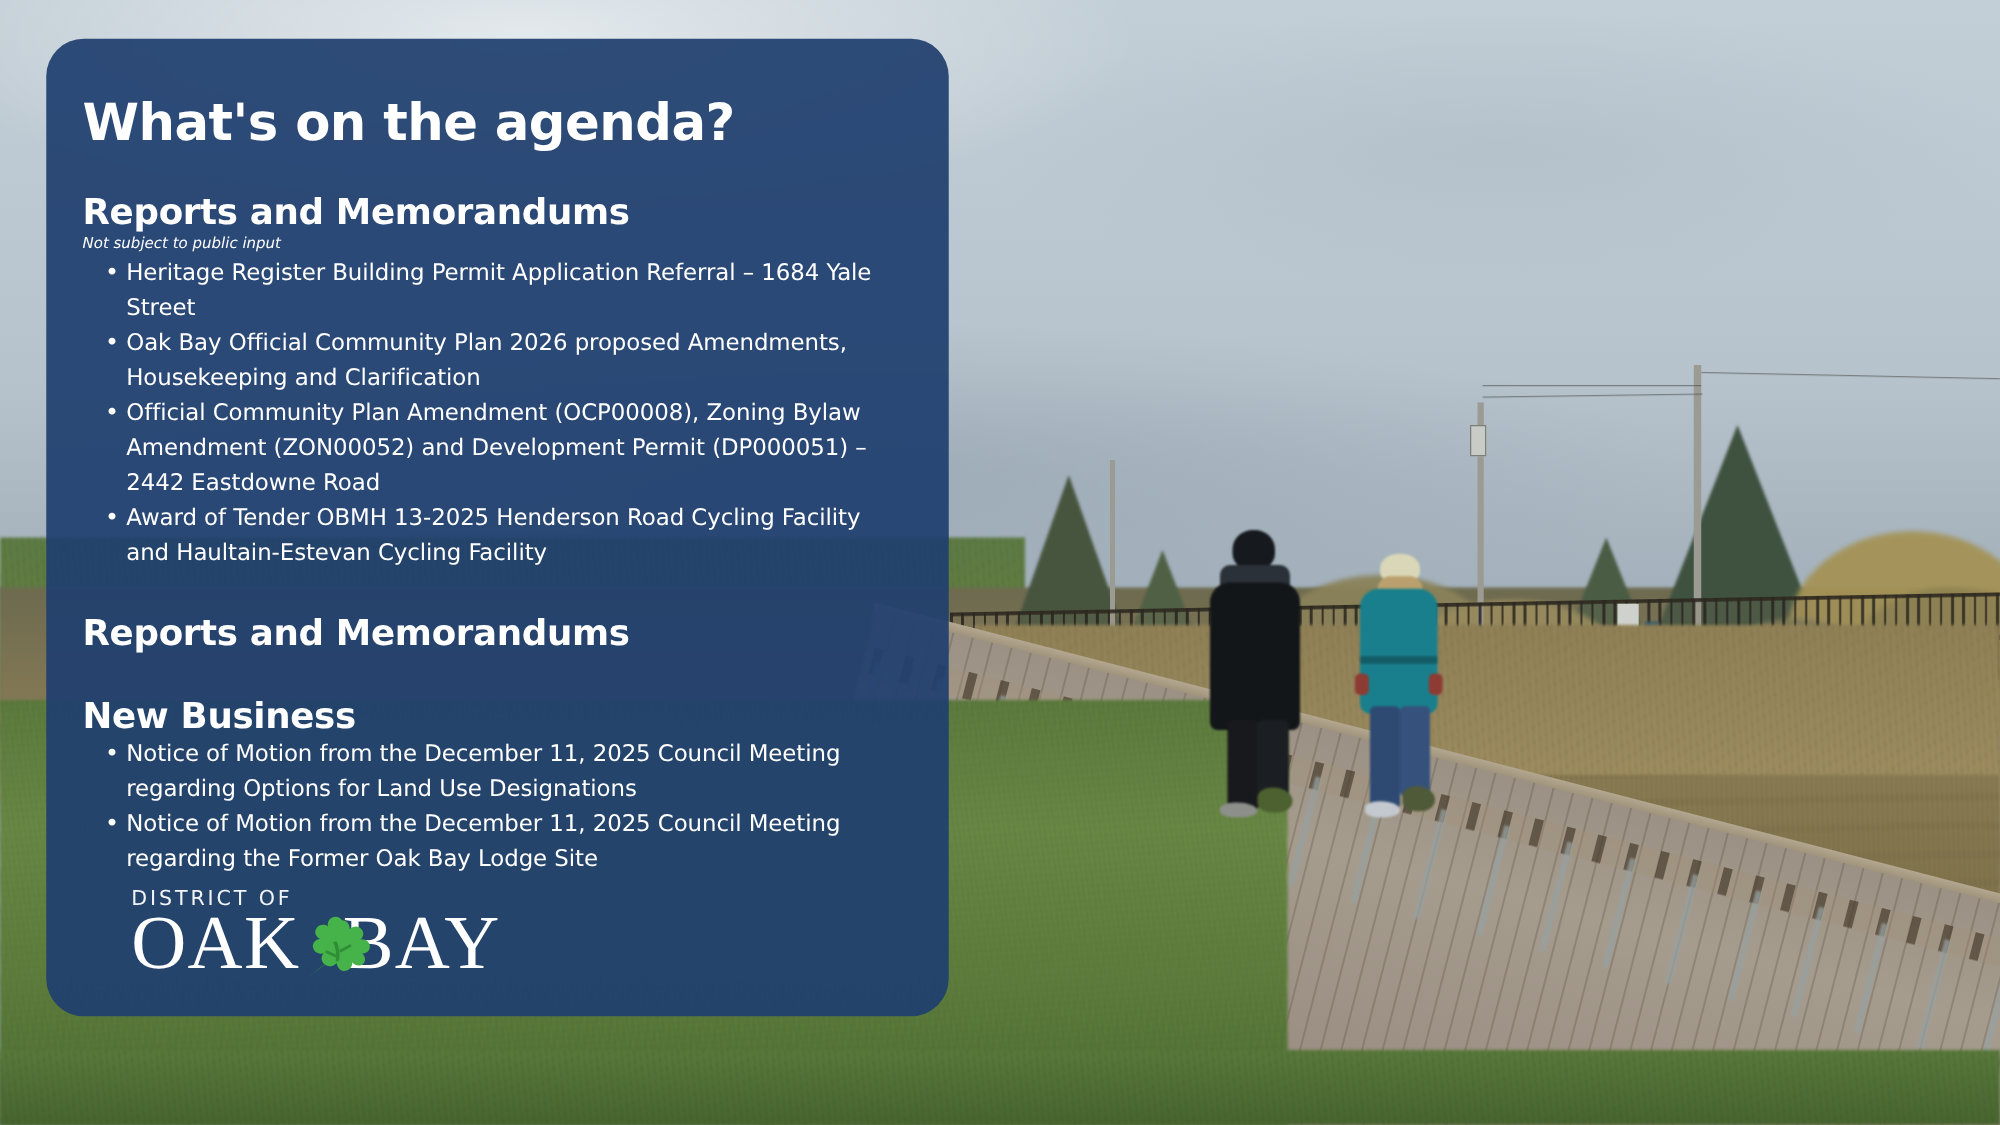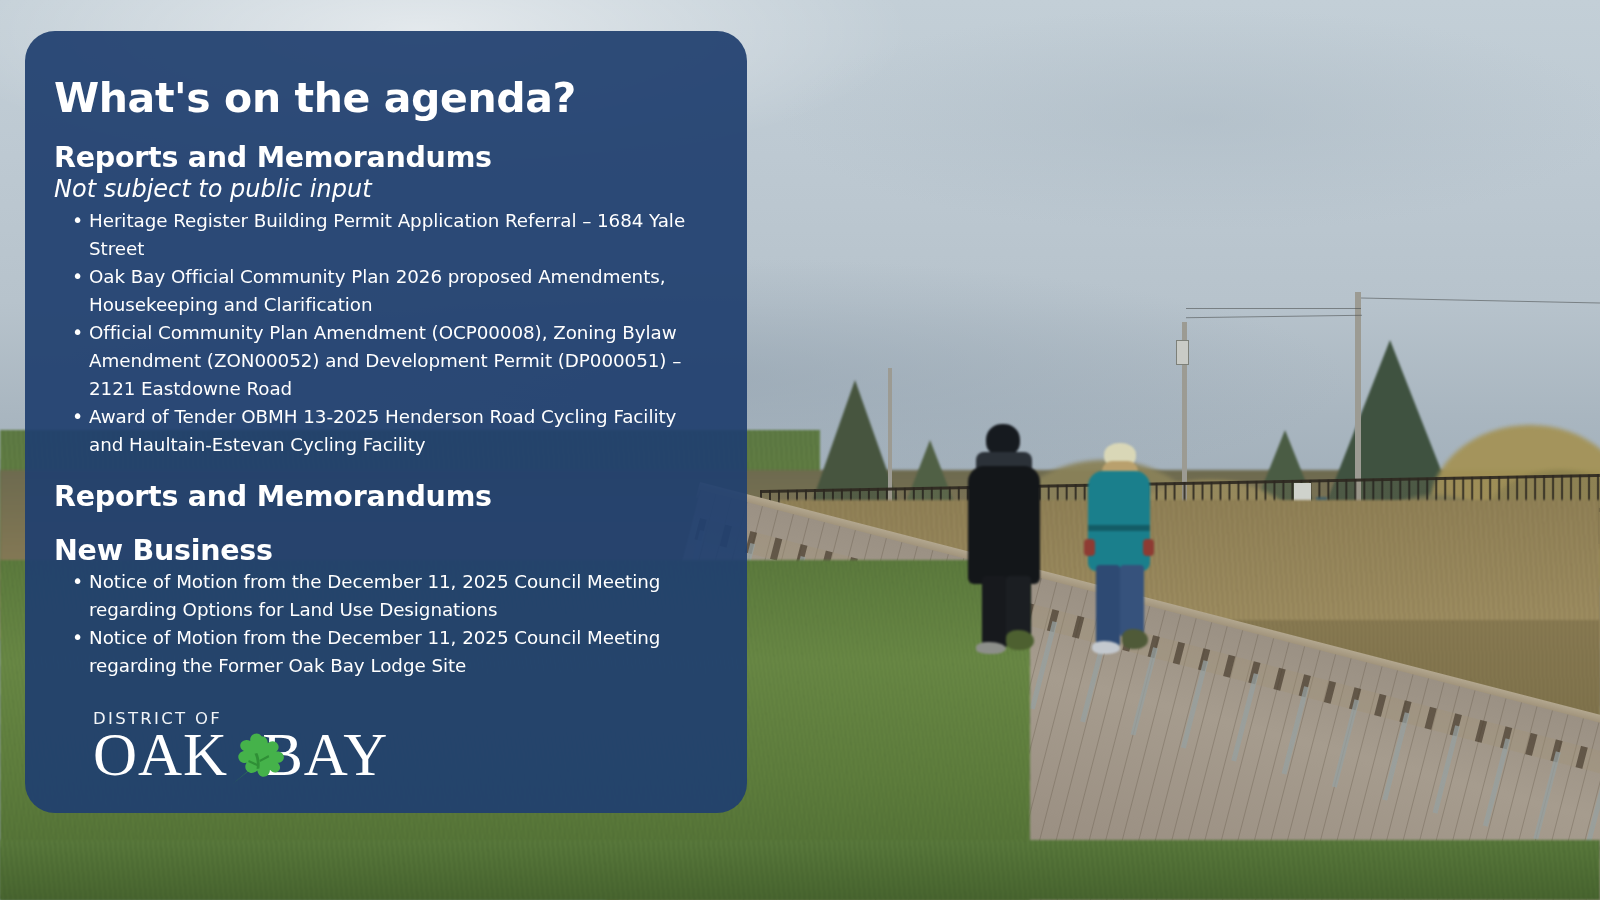--- a/index.html
+++ b/index.html
@@ -152,46 +152,46 @@
   
   .person { position:absolute; }
   .p-head { position:absolute; border-radius:48% 48% 42% 42%; }
   .p-body { position:absolute; }
   .p-leg  { position:absolute; }
   .p-shoe { position:absolute; border-radius:40% 55% 45% 40%; }
   .blurp { filter:blur(.8px); }
 
   
   .panel {
-    position:absolute; left:25px; top:31px; width:722px; height:782px;
+    position:absolute; left:37px; top:31px; width:722px; height:782px;
     background:rgba(32,64,111,.93);
     border-radius:30px;
     padding:30px 0 0 0;
     color:#ffffff;
     overflow:hidden;
   }
   .panel-inner { padding:0 26px 0 29px; }
 
   .title {
     font-size:41px; font-weight:bold; letter-spacing:-.4px;
     line-height:1.06; margin-top:16px;
     font-family:"DejaVu Sans", sans-serif;
   }
   .subtitle {
     font-size:26.5px; font-weight:400; line-height:1.12;
     margin-top:6px; margin-left:3px; letter-spacing:-.2px;
     font-family:"DejaVu Sans", sans-serif;
   }
   .sec-head {
-    font-size:28.5px; font-weight:bold; margin-top:21px; margin-bottom:1px;
+    font-size:28.5px; font-weight:bold; margin-top:33px; margin-bottom:1px;
     letter-spacing:-.25px;
     font-family:"DejaVu Sans", sans-serif;
   }
   .sec-note {
-    font-size:24px; font-style:italic; font-weight:400; margin-bottom:4px;
+    font-size:12px; font-style:italic; font-weight:400; margin-bottom:4px;
     font-family:"DejaVu Sans", sans-serif;
   }
   ul.agenda { list-style:none; margin:0 16px 0 0; padding:0; }
   ul.agenda li {
     position:relative; font-size:18.3px; line-height:1.53;
     padding-left:35px; margin:0;
     font-family:"DejaVu Sans", sans-serif; font-weight:400;
     letter-spacing:-.05px;
   }
   ul.agenda li::before {
@@ -306,21 +306,21 @@
   <div class="panel-inner">
 
     <div class="title">What's on the agenda?</div>
 
 
     <div class="sec-head">Reports and Memorandums</div>
     <div class="sec-note">Not subject to public input</div>
     <ul class="agenda">
       <li>Heritage Register Building Permit Application Referral – 1684 Yale Street</li>
       <li>Oak Bay Official Community Plan 2026 proposed Amendments, Housekeeping and Clarification</li>
-      <li>Official Community Plan Amendment (OCP00008), Zoning Bylaw Amendment (ZON00052) and Development Permit (DP000051) – 2121 Eastdowne Road</li>
+      <li>Official Community Plan Amendment (OCP00008), Zoning Bylaw Amendment (ZON00052) and Development Permit (DP000051) – 2442 Eastdowne Road</li>
       <li>Award of Tender OBMH 13-2025 Henderson Road Cycling Facility and Haultain-Estevan Cycling Facility</li>
     </ul>
 
     <div class="sec-head">Reports and Memorandums</div>
 
     <div class="sec-head">New Business</div>
     <ul class="agenda">
       <li>Notice of Motion from the December 11, 2025 Council Meeting regarding Options for Land Use Designations</li>
       <li>Notice of Motion from the December 11, 2025 Council Meeting regarding the Former Oak Bay Lodge Site</li>
     </ul>

